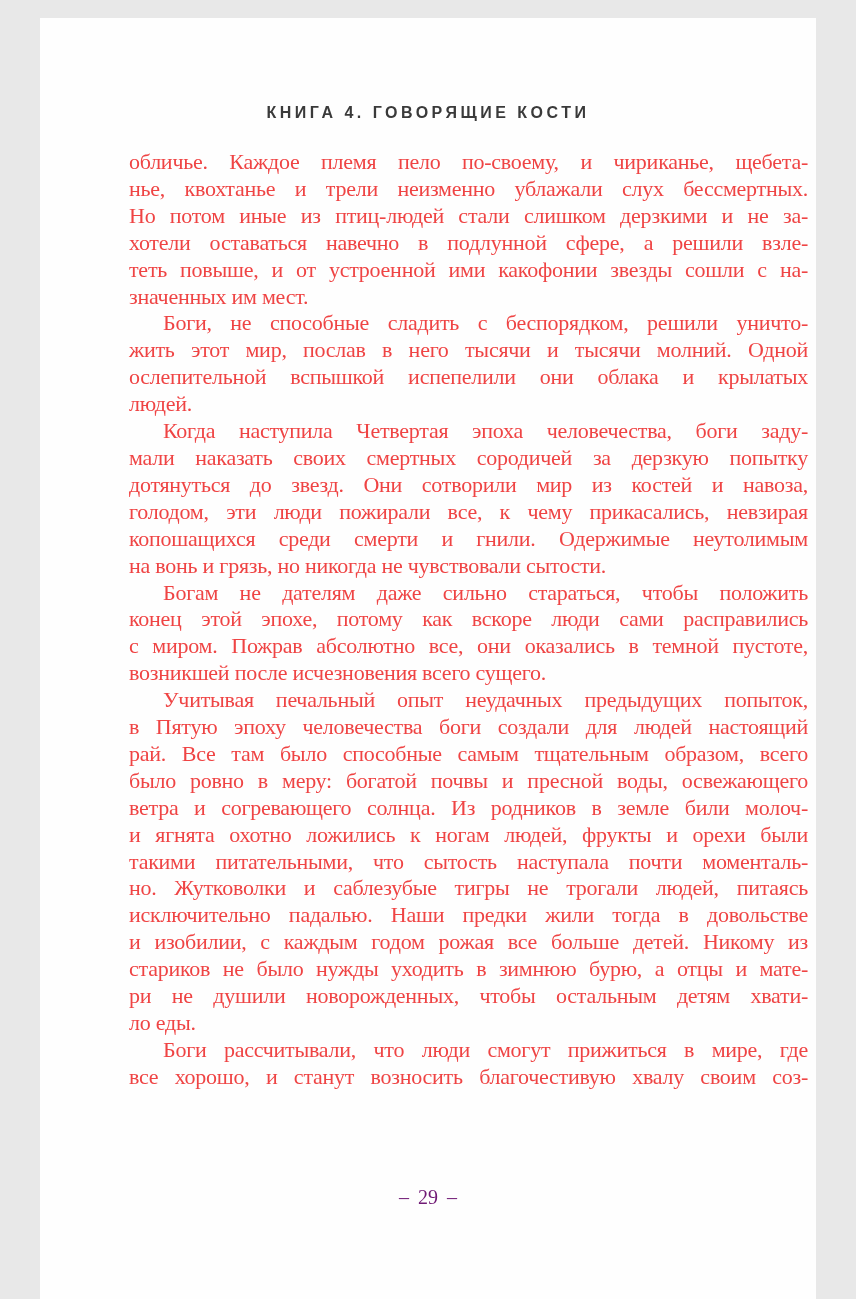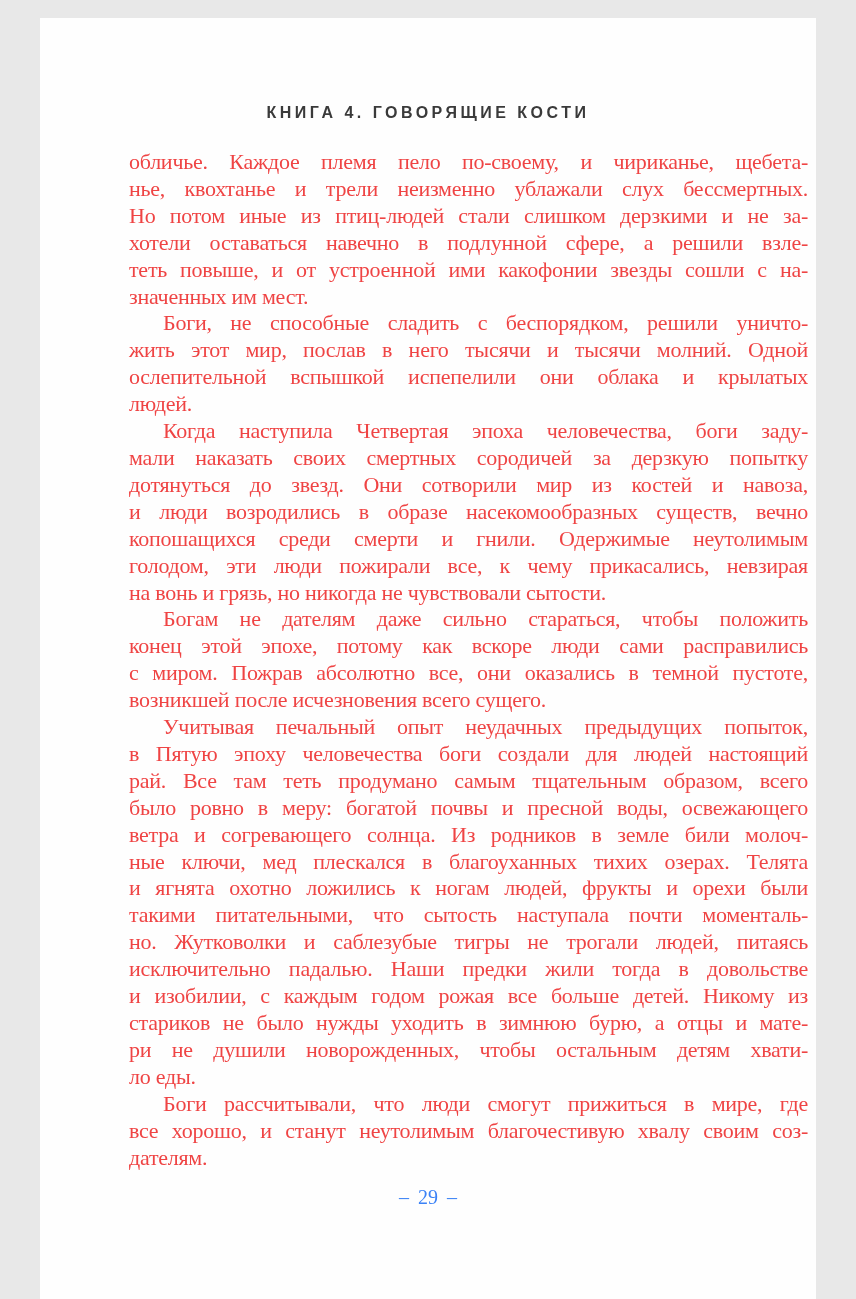--- a/index.html
+++ b/index.html
@@ -50,21 +50,21 @@
     text-align-last: left;
   }
   .folio {
     position: absolute;
     top: 1168px;
     left: 0;
     width: 100%;
     text-align: center;
     font-family: "Liberation Serif", "DejaVu Serif", serif;
     font-size: 20px;
-    color: #3b82f6;
+    color: #701a75;
     word-spacing: 4px;
   }
 </style>
 </head>
 <body>
 
 <div class="page">
   <div class="running-head">КНИГА 4. ГОВОРЯЩИЕ КОСТИ</div>
 
   <div class="body-text">
@@ -79,48 +79,45 @@
       <div class="para indent">
         <div class="line">Боги, не способные сладить с беспорядком, решили уничто-</div>
         <div class="line">жить этот мир, послав в него тысячи и тысячи молний. Одной</div>
         <div class="line">ослепительной вспышкой испепелили они облака и крылатых</div>
         <div class="line last">людей.</div>
       </div>
       <div class="para indent">
         <div class="line">Когда наступила Четвертая эпоха человечества, боги заду-</div>
         <div class="line">мали наказать своих смертных сородичей за дерзкую попытку</div>
         <div class="line">дотянуться до звезд. Они сотворили мир из костей и навоза,</div>
-        <div class="line">и люди возродились в образе насекомообразных существ, вечно</div>
+        <div class="line">голодом, эти люди пожирали все, к чему прикасались, невзирая</div>
         <div class="line">копошащихся среди смерти и гнили. Одержимые неутолимым</div>
-        <div class="line">голодом, эти люди пожирали все, к чему прикасались, невзирая</div>
         <div class="line last">на вонь и грязь, но никогда не чувствовали сытости.</div>
       </div>
       <div class="para indent">
         <div class="line">Богам не дателям даже сильно стараться, чтобы положить</div>
         <div class="line">конец этой эпохе, потому как вскоре люди сами расправились</div>
         <div class="line">с миром. Пожрав абсолютно все, они оказались в темной пустоте,</div>
         <div class="line last">возникшей после исчезновения всего сущего.</div>
       </div>
       <div class="para indent">
         <div class="line">Учитывая печальный опыт неудачных предыдущих попыток,</div>
         <div class="line">в Пятую эпоху человечества боги создали для людей настоящий</div>
-        <div class="line">рай. Все там теть продумано самым тщательным образом, всего</div>
+        <div class="line">рай. Все там было способные самым тщательным образом, всего</div>
         <div class="line">было ровно в меру: богатой почвы и пресной воды, освежающего</div>
         <div class="line">ветра и согревающего солнца. Из родников в земле били молоч-</div>
-        <div class="line">ные ключи, мед плескался в благоуханных тихих озерах. Телята</div>
         <div class="line">и ягнята охотно ложились к ногам людей, фрукты и орехи были</div>
         <div class="line">такими питательными, что сытость наступала почти моменталь-</div>
         <div class="line">но. Жутковолки и саблезубые тигры не трогали людей, питаясь</div>
         <div class="line">исключительно падалью. Наши предки жили тогда в довольстве</div>
         <div class="line">и изобилии, с каждым годом рожая все больше детей. Никому из</div>
         <div class="line">стариков не было нужды уходить в зимнюю бурю, а отцы и мате-</div>
         <div class="line">ри не душили новорожденных, чтобы остальным детям хвати-</div>
         <div class="line last">ло еды.</div>
       </div>
       <div class="para indent">
         <div class="line">Боги рассчитывали, что люди смогут прижиться в мире, где</div>
-        <div class="line">все хорошо, и станут неутолимым благочестивую хвалу своим соз-</div>
-        <div class="line last">дателям.</div>
+        <div class="line">все хорошо, и станут возносить благочестивую хвалу своим соз-</div>
       </div>
     </div>
 
   <div class="folio">– 29 –</div>
 </div>
 
 </body></html>

